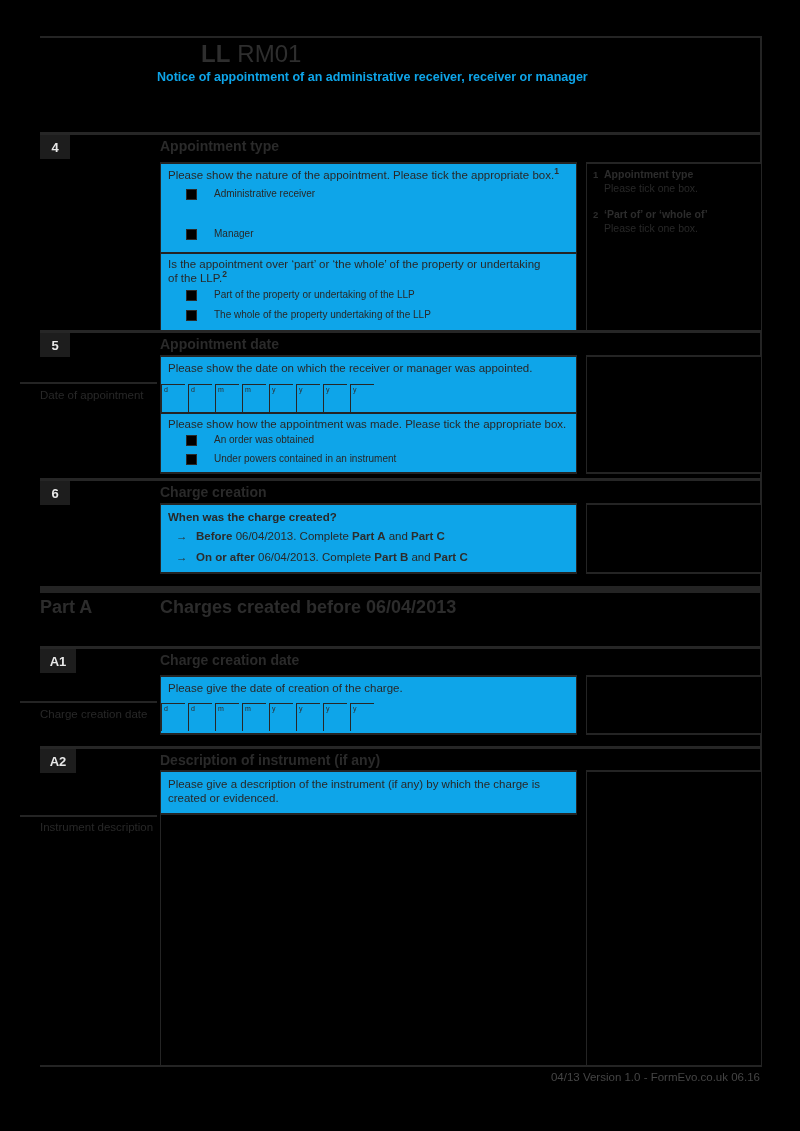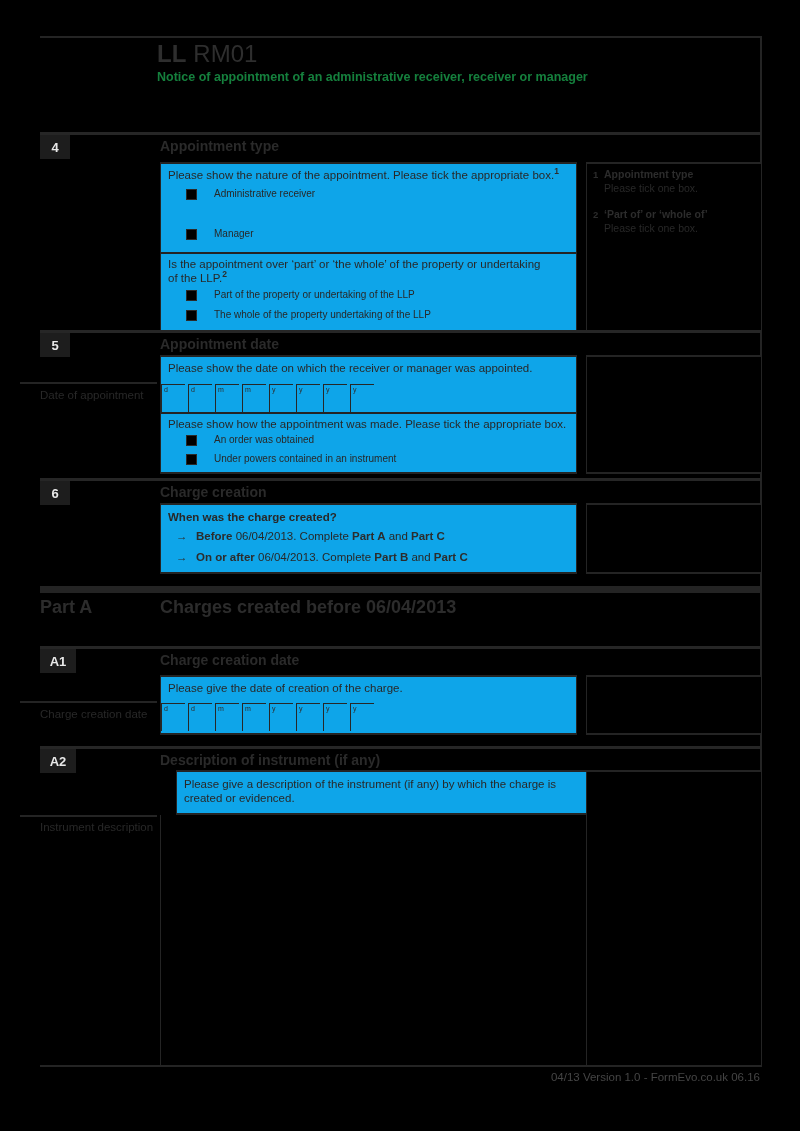--- a/index.html
+++ b/index.html
@@ -55,23 +55,23 @@
   .bullet b{font-weight:bold;color:#2c2c2c;}
   
   .partA-bar{position:absolute;left:40px;width:721px;height:7px;background:#242424;}
   .partA-label{position:absolute;left:40px;font-size:18px;font-weight:bold;color:#2c2c2c;white-space:nowrap;}
   .partA-title{position:absolute;left:160px;font-size:18px;font-weight:bold;color:#2c2c2c;white-space:nowrap;}
   .footer{
     position:absolute;left:400px;top:1071px;width:360px;text-align:right;
     font-size:11.5px;color:#454545;white-space:nowrap;
   }
   .title-line{position:absolute;left:157px;top:40px;font-size:24px;color:#2e2e2e;white-space:nowrap;}
-  .title-line .bold{font-weight:bold;}
+  .title-line .bold{font-weight:bold;margin-left:44px;}
   .title-line .rest{font-weight:normal;margin-left:7px;}
-  .subtitle{position:absolute;left:157px;top:70px;font-size:12.5px;font-weight:bold;color:#15803d;white-space:nowrap;}
+  .subtitle{position:absolute;left:157px;top:70px;font-size:12.5px;font-weight:bold;color:#0ea5e9;white-space:nowrap;}
 </style>
 </head>
 <body>
 
 <div id="page">
 
   <div class="hline" style="left:40px;top:36px;width:721px;height:2px;"></div>
   <div class="vline" style="left:760px;top:36px;width:1.5px;height:1031px;"></div>
 
   <div class="title-line"><span class="bold">LL</span><span class="rest">RM01</span></div>
@@ -187,21 +187,21 @@
   <div class="col-rule" style="top:701px;"></div>
   <div class="col-label" style="top:708px;">Charge creation date</div>
   <div class="sidebox" style="top:675px;height:60px;border-bottom:2px solid #242424;"></div>
 
   <div class="sec-head" style="top:746px;height:28px;">
     <div class="rule"></div>
     <div class="badge" style="width:36px;">A2</div>
     <div class="sec-title">Description of instrument (if any)</div>
   </div>
 
-  <div class="mainbox" style="top:770px;height:45px;border-bottom:2px solid #242424;margin-left:16px;">
+  <div class="mainbox" style="top:770px;height:45px;border-bottom:2px solid #242424;">
     <div class="prompt" style="top:5px;">Please give a description of the instrument (if any) by which the charge is</div>
     <div class="prompt" style="top:19px;">created or evidenced.</div>
   </div>
   <div class="col-rule" style="top:815px;"></div>
   <div class="col-label" style="top:821px;">Instrument description</div>
   <div class="abs" style="left:160px;top:815px;width:417px;height:251px;border-left:1px solid #242424;box-sizing:border-box;"></div>
   <div class="sidebox" style="top:770px;height:296px;"></div>
 
   <div class="hline" style="left:40px;top:1065px;width:721px;height:2px;"></div>
   <div class="footer">04/13 Version 1.0 - FormEvo.co.uk 06.16</div>

